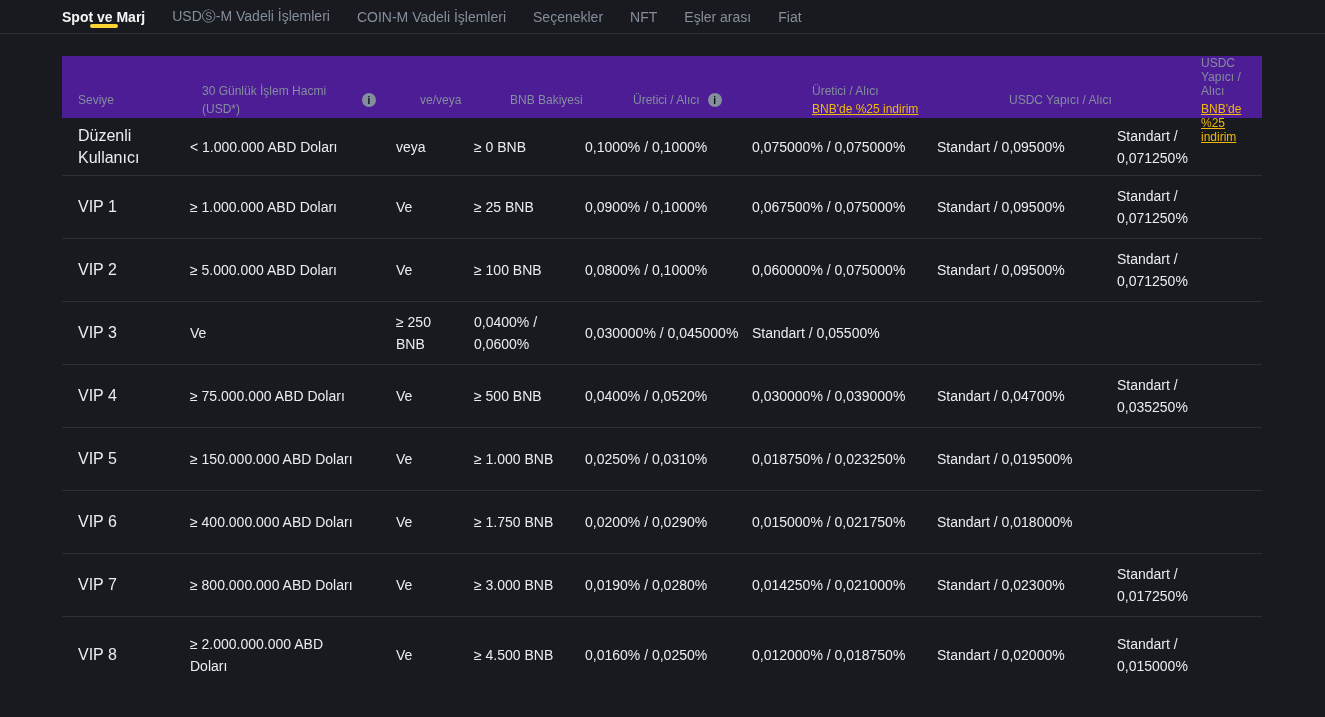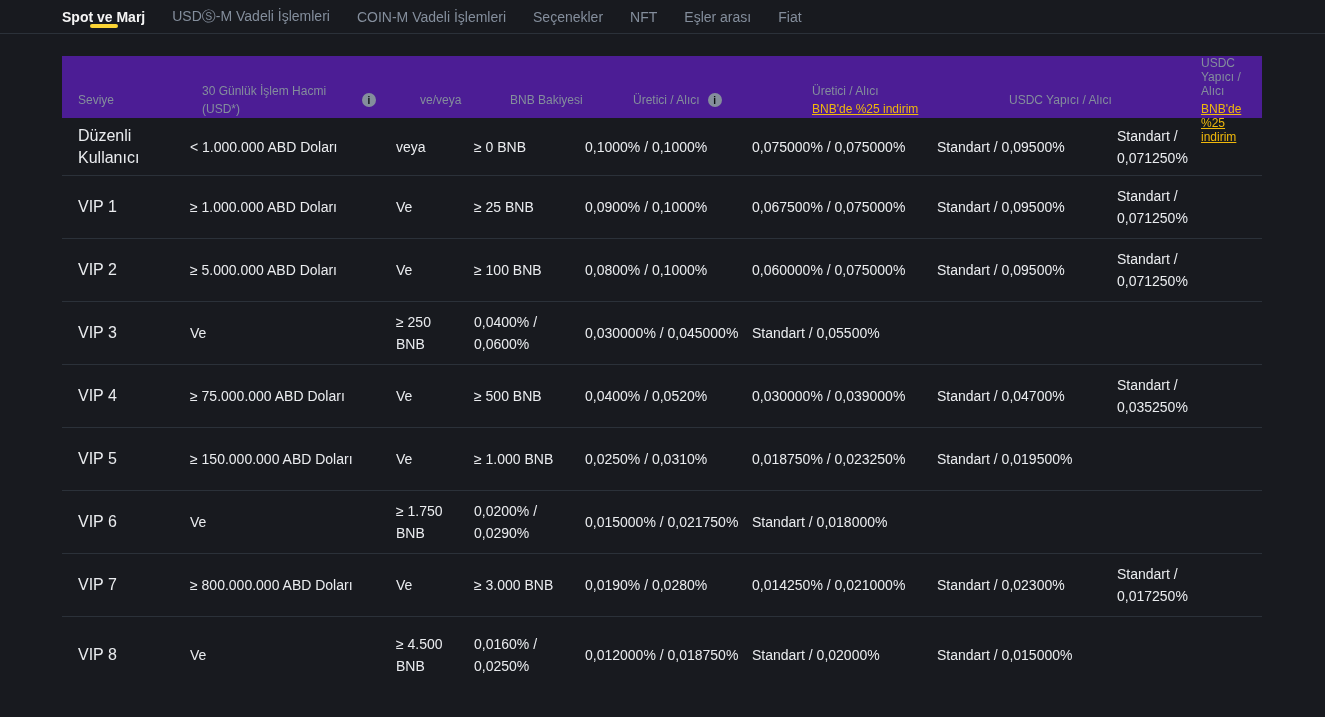--- a/index.html
+++ b/index.html
@@ -194,38 +194,41 @@
         <div class="cell col0">VIP 5</div>
         <div class="cell col1">≥ 150.000.000 ABD Doları</div>
         <div class="cell col2">Ve</div>
         <div class="cell col3">≥ 1.000 BNB</div>
         <div class="cell col4">0,0250% / 0,0310%</div>
         <div class="cell col5">0,018750% / 0,023250%</div>
         <div class="cell col7">Standart / 0,019500%</div>
       </div>
       <div class="row grid">
         <div class="cell col0">VIP 6</div>
+        <div class="cell col1">≥ 400.000.000 ABD Doları</div>
         <div class="cell col2">Ve</div>
         <div class="cell col3">≥ 1.750 BNB</div>
         <div class="cell col4">0,0200% / 0,0290%</div>
         <div class="cell col5">0,015000% / 0,021750%</div>
         <div class="cell col7">Standart / 0,018000%</div>
       </div>
       <div class="row grid">
         <div class="cell col0">VIP 7</div>
         <div class="cell col1">≥ 800.000.000 ABD Doları</div>
         <div class="cell col2">Ve</div>
         <div class="cell col3">≥ 3.000 BNB</div>
         <div class="cell col4">0,0190% / 0,0280%</div>
         <div class="cell col5">0,014250% / 0,021000%</div>
         <div class="cell col6">Standart / 0,02300%</div>
         <div class="cell col7">Standart / 0,017250%</div>
       </div>
       <div class="row grid">
         <div class="cell col0">VIP 8</div>
+        <div class="cell col1">≥ 2.000.000.000 ABD
+Doları</div>
         <div class="cell col2">Ve</div>
         <div class="cell col3">≥ 4.500 BNB</div>
         <div class="cell col4">0,0160% / 0,0250%</div>
         <div class="cell col5">0,012000% / 0,018750%</div>
         <div class="cell col6">Standart / 0,02000%</div>
         <div class="cell col7">Standart / 0,015000%</div>
       </div>
     </div>
 </div>
 

